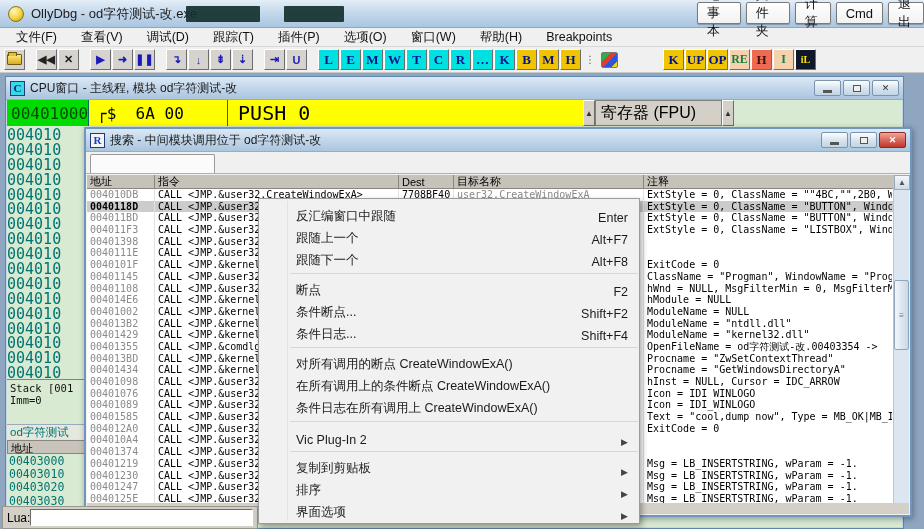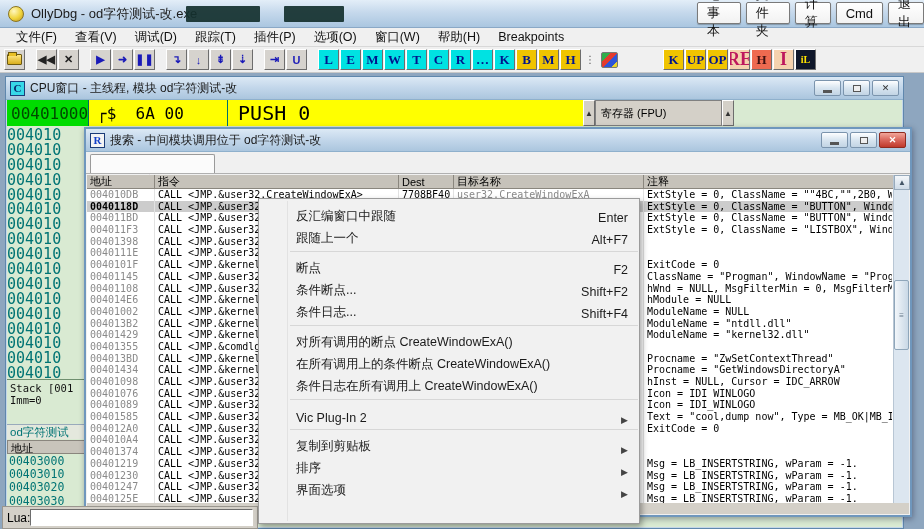--- a/index.html
+++ b/index.html
@@ -26,33 +26,33 @@
   .artifact { background:#13302e; opacity:.92; border-radius:1px; }
 
   .desktop-btn {
     height:22px; padding:2px 9px; background:linear-gradient(180deg,#ffffff,#f2f2f2);
     border:1px solid #7a7a7a; border-radius:2px; font-size:13px; color:#111;
     box-shadow:0 1px 1px rgba(0,0,0,.25); display:inline-flex; align-items:center; justify-content:center;
   }
   #desktop-buttons { left:697px; top:2px; display:flex; gap:5px; z-index:40; }
 
   .menubar { left:0; top:28px; width:924px; height:19px; background:#f0f0f0;
-    border-bottom:1px solid #d8d8d8; display:flex; align-items:center; padding-left:8px; gap:2px; }
+    border-bottom:1px solid #d8d8d8; display:flex; align-items:center; padding-left:8px; gap:8px; }
   .menubar .mitem { font-size:12.5px; color:#111; padding:1px 8px; }
 
   .toolbar { left:0; top:47px; width:924px; height:26px; background:#f0f0f0;
     border-bottom:1px solid #c8c8c8; display:flex; align-items:center; padding-left:4px; }
   .tbtn { width:21px; height:21px; margin-right:1px;
     background:#d6d3ce; border:1px solid; border-color:#ffffff #6d6d6d #6d6d6d #ffffff;
     display:inline-flex; align-items:center; justify-content:center;
     font-size:11px; font-weight:bold; color:#1a1ab8; overflow:hidden; }
   .tbtn.blk { color:#222; }
   .tbtn.cyan { background:#00e2e2; font-family:"Liberation Serif",serif; font-size:13px; color:#00148c; }
   .tbtn.yellow { background:#f0c400; font-family:"Liberation Serif",serif; font-size:13px; color:#00148c; }
-  .tbtn.peach { background:#f5d2ae; font-family:"Liberation Serif",serif; font-size:18px; color:#be185d; }
+  .tbtn.peach { background:#f5d2ae; font-family:"Liberation Serif",serif; font-size:12px; color:#15803d; }
   .tbtn.red { background:#ee6a50; font-family:"Liberation Serif",serif; font-size:13px; color:#401010; }
   .tbtn.olive { background:#0f172a; font-family:"Liberation Serif",serif; font-size:10px; color:#ffe400; }
   .tgap { width:10px; }
   .folder-ic { width:15px; height:11px; position:relative; background:linear-gradient(180deg,#ffe680,#d8ae1e); border:1px solid #6e5a10; border-radius:1px; }
   .folder-ic:before { content:""; position:absolute; left:0; top:-3px; width:7px; height:3px; background:#e8c026; border:1px solid #6e5a10; border-bottom:none; }
   .plug-ic { width:17px; height:16px; background:linear-gradient(135deg,#2fae4a 0 30%,#e33a2e 30% 55%,#2e55d8 55% 80%,#e8d32a 80%); border-radius:2px; border:1px solid #777; }
   .dots { color:#555; font-size:10px; letter-spacing:1px; margin:0 3px; }
 
   
   .mdi { left:0; top:73px; width:924px; height:456px; background:#8ea6bf; }
@@ -79,21 +79,21 @@
   .disasm-row { position:absolute; left:1px; top:23px; width:727px; height:26px; background:#ffff00; display:flex; }
   .addr-hl { width:84px; background:#00dc00; color:#004a00; font-family:"DejaVu Sans Mono",monospace;
     font-size:16px; display:flex; align-items:center; padding-left:4px; border-right:1px solid #006a6a; }
   .dis-bytes { width:205px; color:#000; font-family:"DejaVu Sans Mono",monospace; font-size:16px;
     display:flex; align-items:center; padding-left:8px; border-right:1px solid #007070; }
   .dis-instr { flex:0 0 355px; color:#000; font-family:"DejaVu Sans Mono",monospace; font-size:20px;
     display:flex; align-items:center; padding-left:10px; }
   .minisb { width:17px; height:26px; background:#d4d0c8; border:1px solid; border-color:#fff #6d6d6d #6d6d6d #fff;
     font-size:8px; color:#333; display:inline-flex; align-items:center; justify-content:center; }
   .reg-head { width:188px; height:26px; background:#d4d0c8; border:1px solid #808080;
-    font-size:11px; color:#000; display:inline-flex; align-items:center; padding-left:5px; }
+    font-size:16px; color:#000; display:inline-flex; align-items:center; padding-left:5px; }
 
   .cpu-left { position:absolute; left:1px; top:49px; width:80px; height:253px; overflow:hidden; }
   .cpu-left .lrow { height:14.9px; font-family:"DejaVu Sans Mono",monospace; font-size:15px; color:#007474; white-space:nowrap; }
   .stackpane { position:absolute; left:1px; top:302px; width:80px; border-top:1px solid #6f8f6f; padding:2px 0 0 3px; }
   .stackpane div { font-family:"DejaVu Sans Mono",monospace; font-size:10.5px; color:#111; line-height:12px; white-space:nowrap; }
   .dumpcap { position:absolute; left:1px; top:347px; width:80px; height:15px; background:#e4e8dd;
     border-top:1px solid #9ab; font-size:11.5px; color:#007474; padding-left:3px; white-space:nowrap; }
   .dumphead { position:absolute; left:1px; top:363px; width:80px; height:14px; background:#c8c4bb;
     border:1px solid #8a867e; font-size:11px; color:#000; padding-left:3px; }
   .dumprows { position:absolute; left:1px; top:377px; width:80px; }
@@ -382,20 +382,21 @@
           <span class="gc c-instr">CALL &lt;JMP.&amp;kernel3</span>
           <span class="gc c-dest"></span>
           <span class="gc c-name"></span>
           <span class="gc c-comm">ModuleName = "kernel32.dll"</span>
         </div>
         <div class="gr">
           <span class="gc c-addr">00401355</span>
           <span class="gc c-instr">CALL &lt;JMP.&amp;comdlg3</span>
           <span class="gc c-dest"></span>
           <span class="gc c-name"></span>
+          <span class="gc c-comm">OpenFileName = od字符测试-改.00403354 -&gt;</span>
         </div>
         <div class="gr">
           <span class="gc c-addr">004013BD</span>
           <span class="gc c-instr">CALL &lt;JMP.&amp;kernel3</span>
           <span class="gc c-dest"></span>
           <span class="gc c-name"></span>
           <span class="gc c-comm">Procname = "ZwSetContextThread"</span>
         </div>
         <div class="gr">
           <span class="gc c-addr">00401434</span>
@@ -495,20 +496,24 @@
   <span class="gutterline"></span>
   <div id="menu-list">
       <div class="mi">
         <span>反汇编窗口中跟随</span>
         <span class="sc">Enter</span>
       </div>
       <div class="mi">
         <span>跟随上一个</span>
         <span class="sc">Alt+F7</span>
       </div>
+      <div class="mi">
+        <span>跟随下一个</span>
+        <span class="sc">Alt+F8</span>
+      </div>
       <div class="msep">
         <i></i>
       </div>
       <div class="mi">
         <span>断点</span>
         <span class="sc">F2</span>
       </div>
       <div class="mi">
         <span>条件断点...</span>
         <span class="sc">Shift+F2</span>

